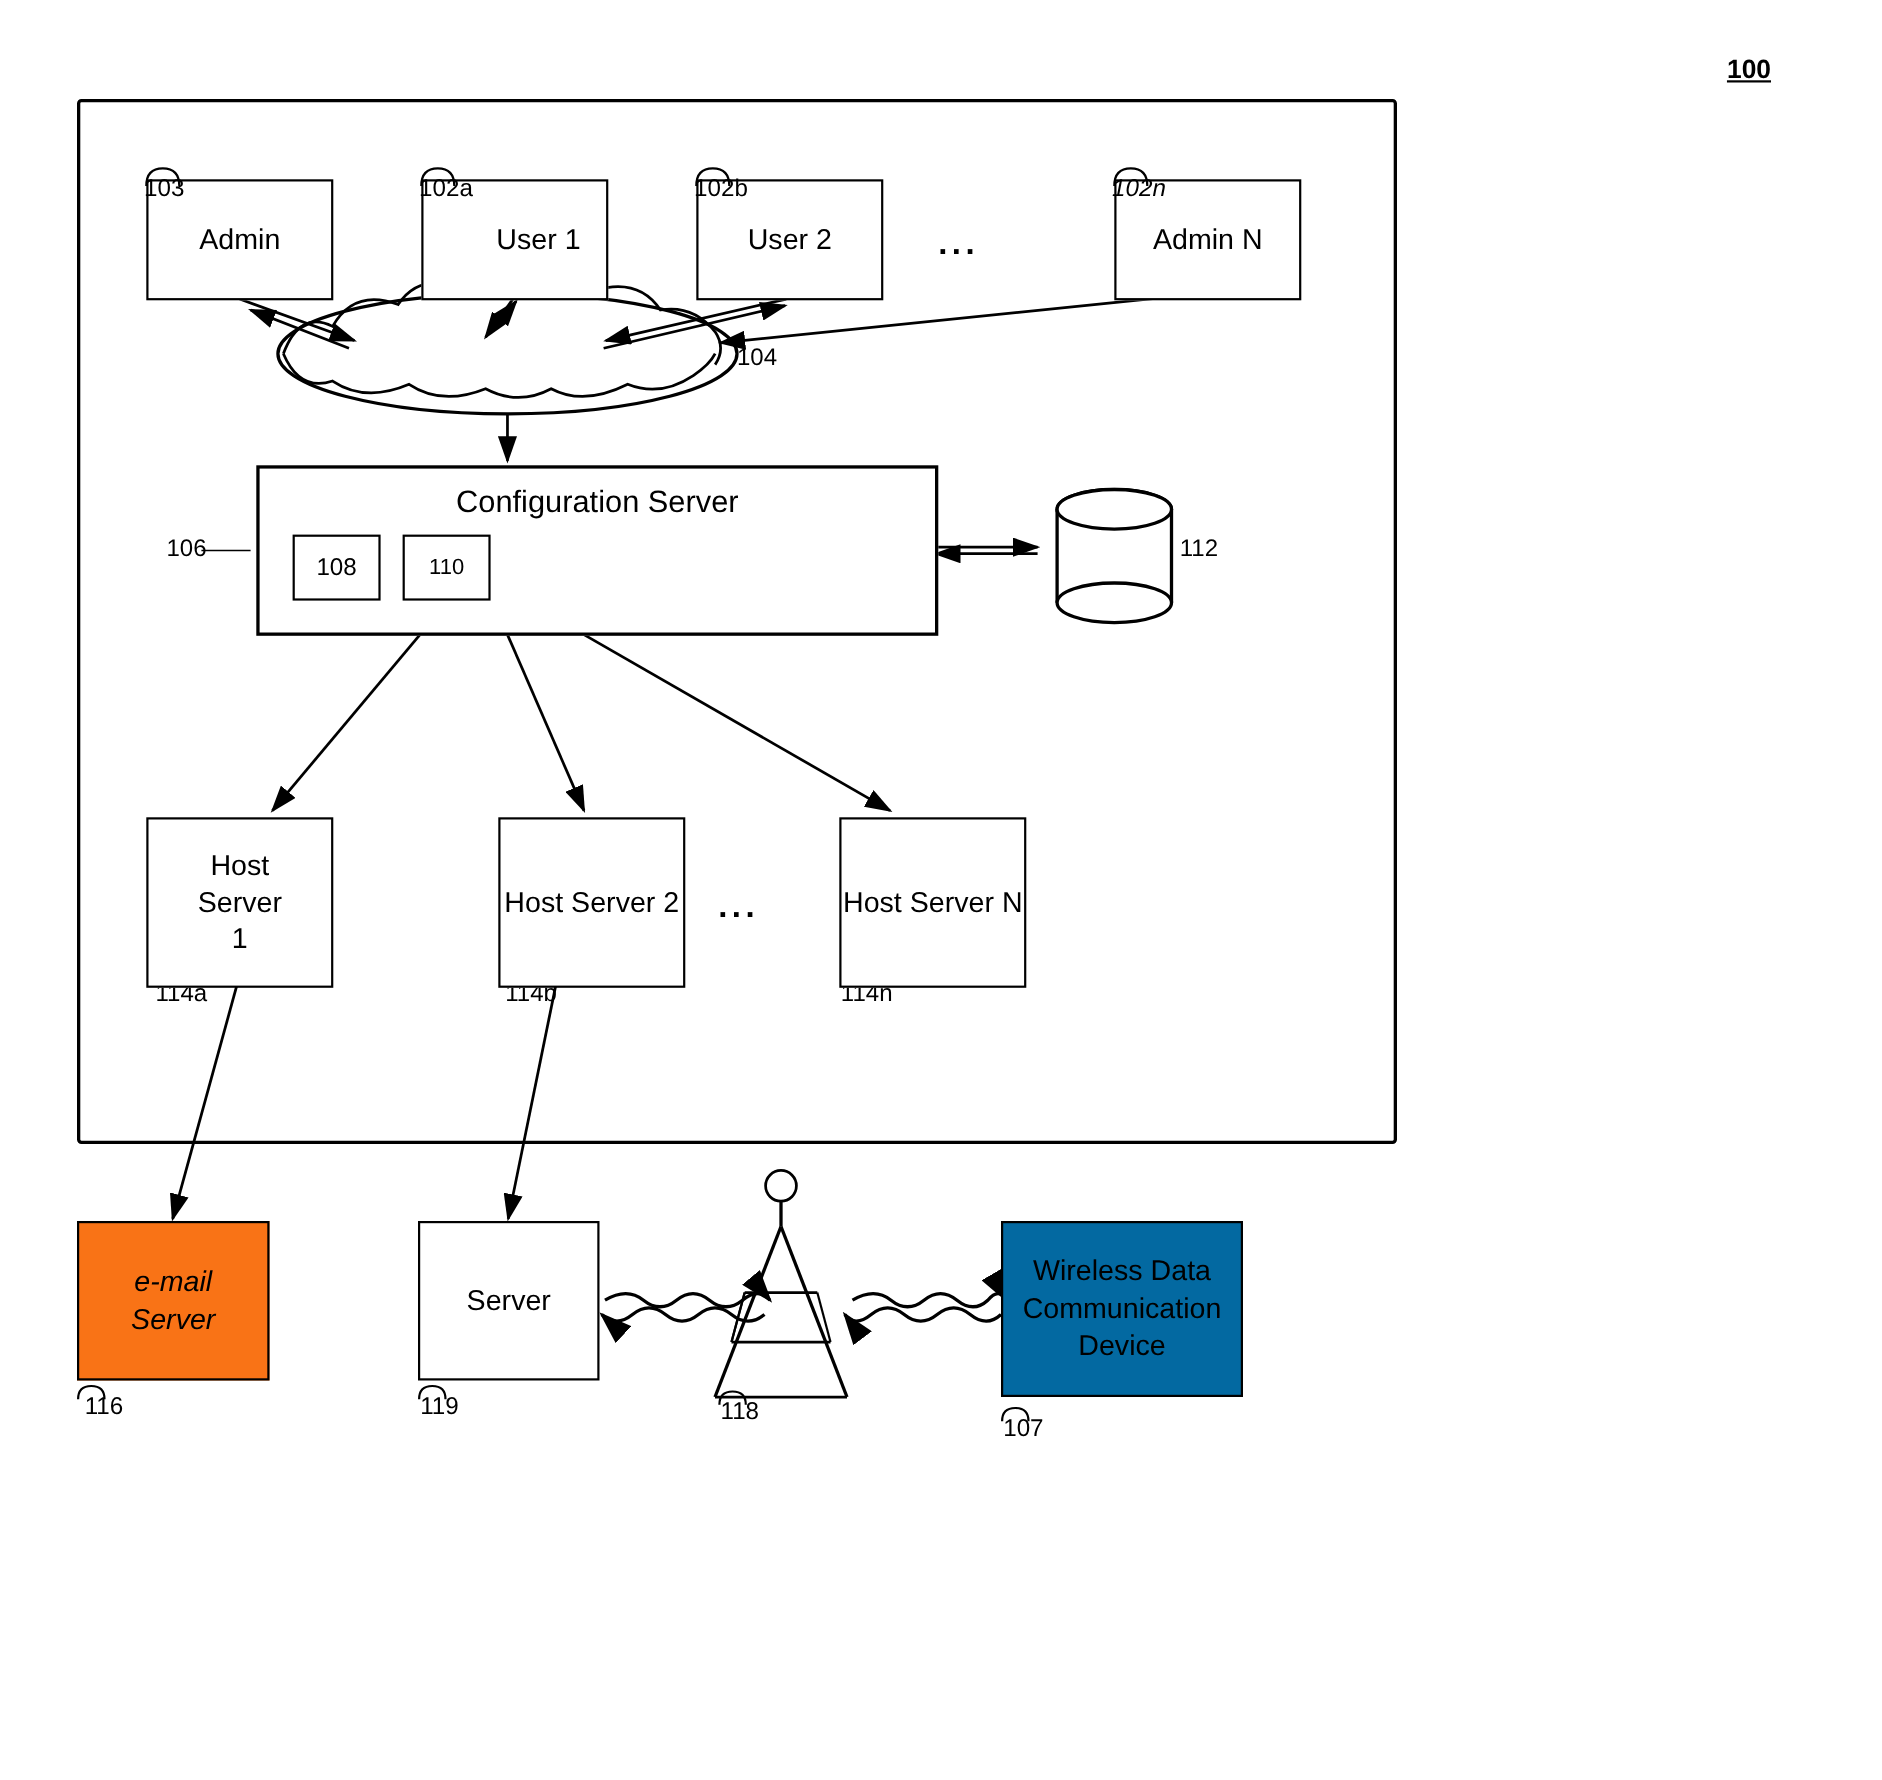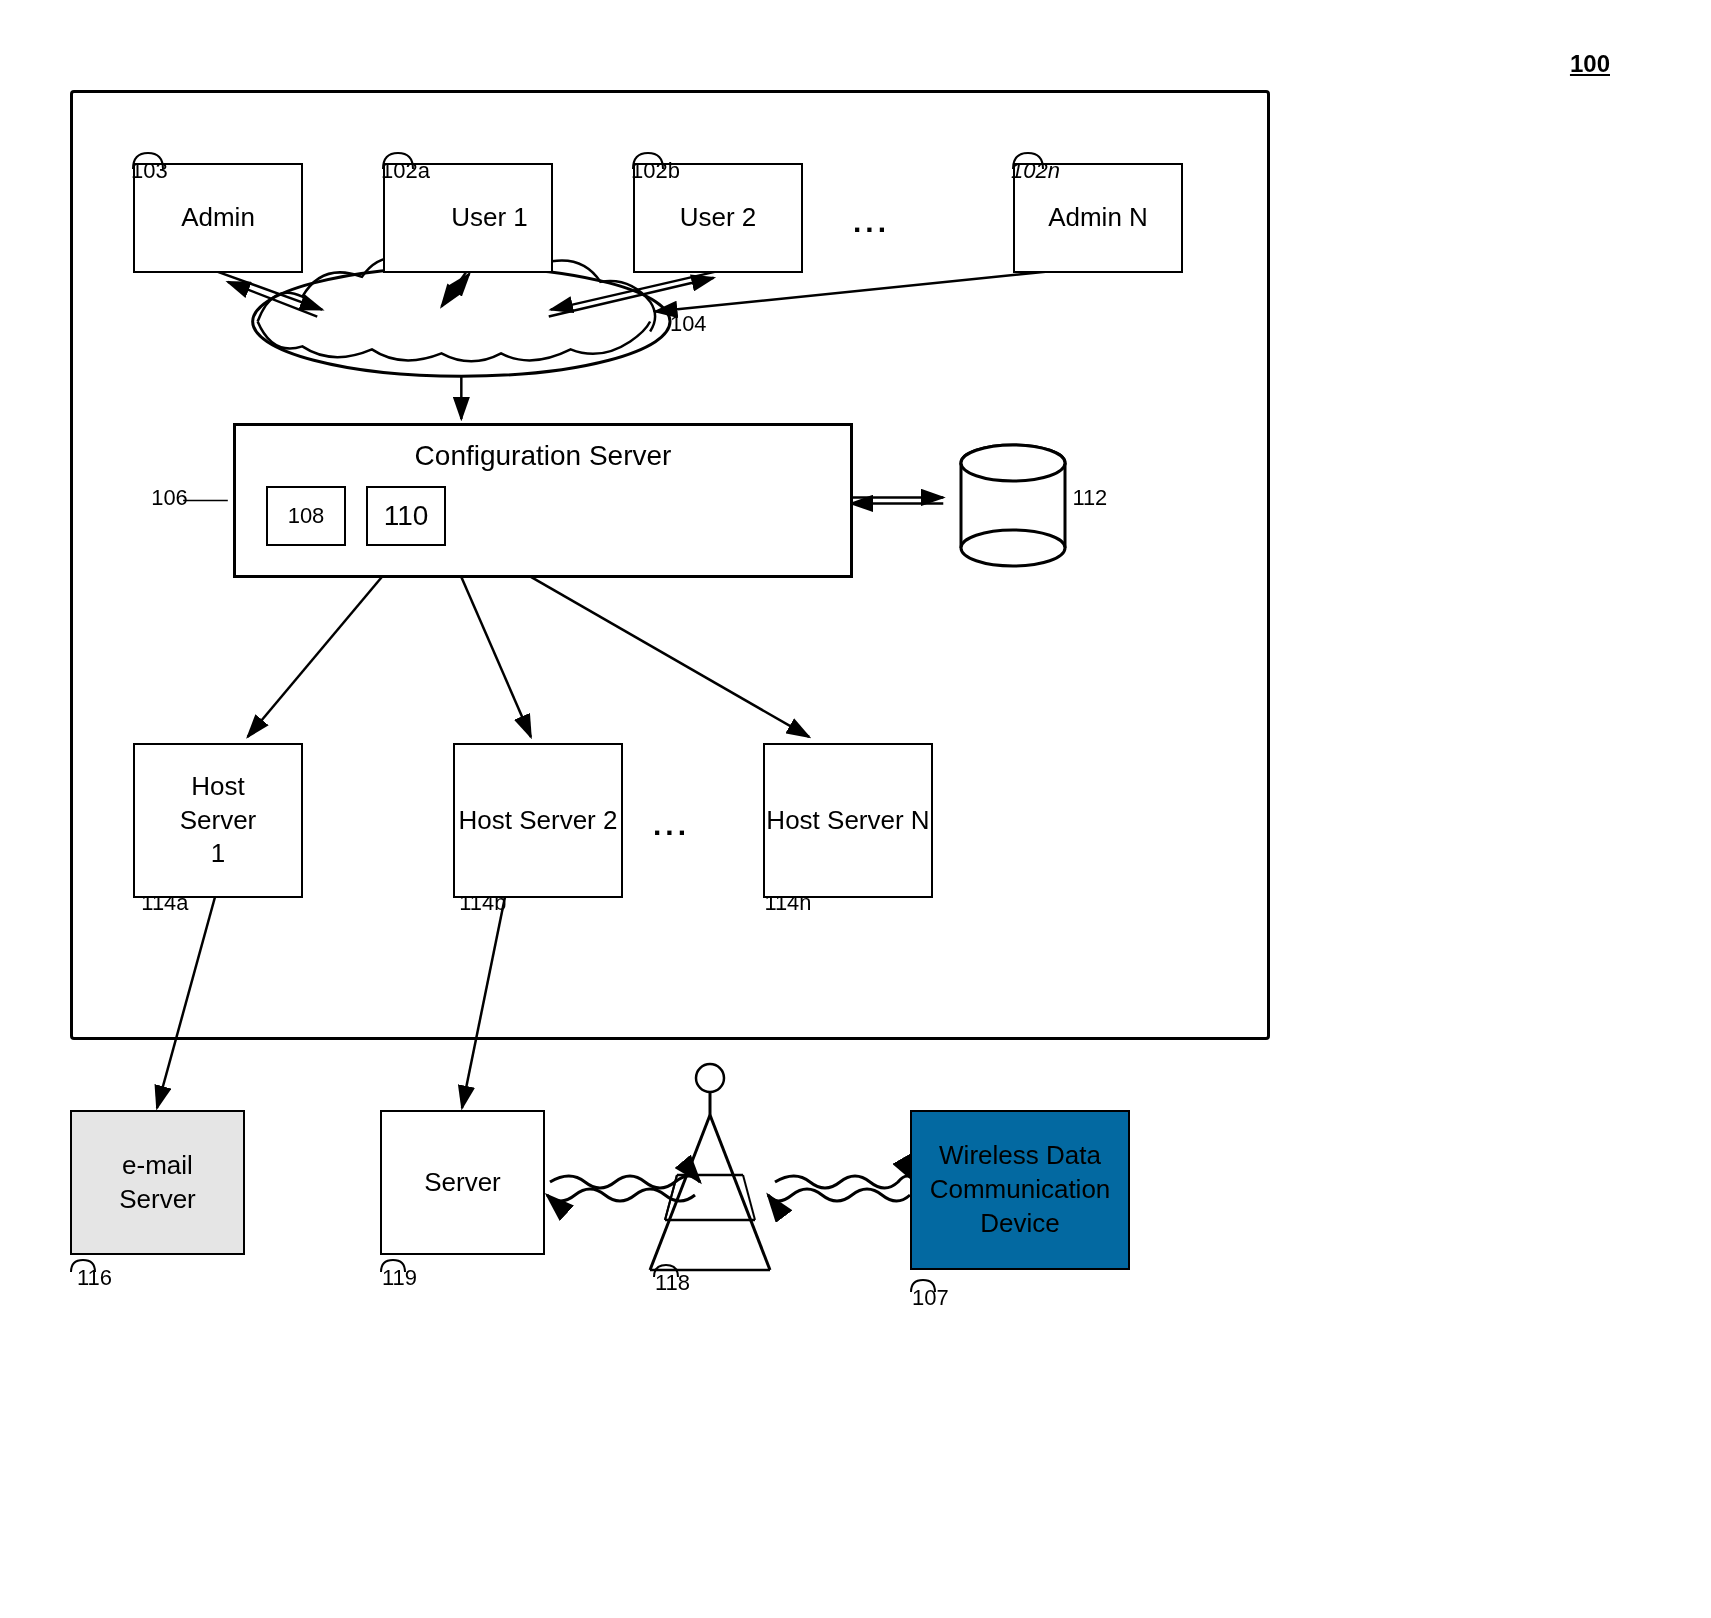--- a/index.html
+++ b/index.html
@@ -127,21 +127,21 @@
     .config-sub-110 {
       position: absolute;
       top: 60px;
       left: 130px;
       width: 80px;
       height: 60px;
       border: 2px solid #000;
       display: flex;
       align-items: center;
       justify-content: center;
-      font-size: 28px;
+      font-size: 20px;
     }
 
     
     .db-shape {
       position: absolute;
       top: 350px;
       left: 880px;
       width: 120px;
       height: 120px;
     }
@@ -179,27 +179,28 @@
     }
 
     
     .email-box {
       position: absolute;
       top: 1070px;
       left: 30px;
       width: 175px;
       height: 145px;
       border: 2.5px solid #000;
-      background: #e5e5e5;
+      background: #f97316;
       display: flex;
       align-items: center;
       justify-content: center;
       text-align: center;
       font-size: 26px;
       line-height: 1.3;
+      font-style: italic;
     }
 
     .server-box {
       position: absolute;
       top: 1070px;
       left: 340px;
       width: 165px;
       height: 145px;
       border: 2.5px solid #000;
       background: #fff;

